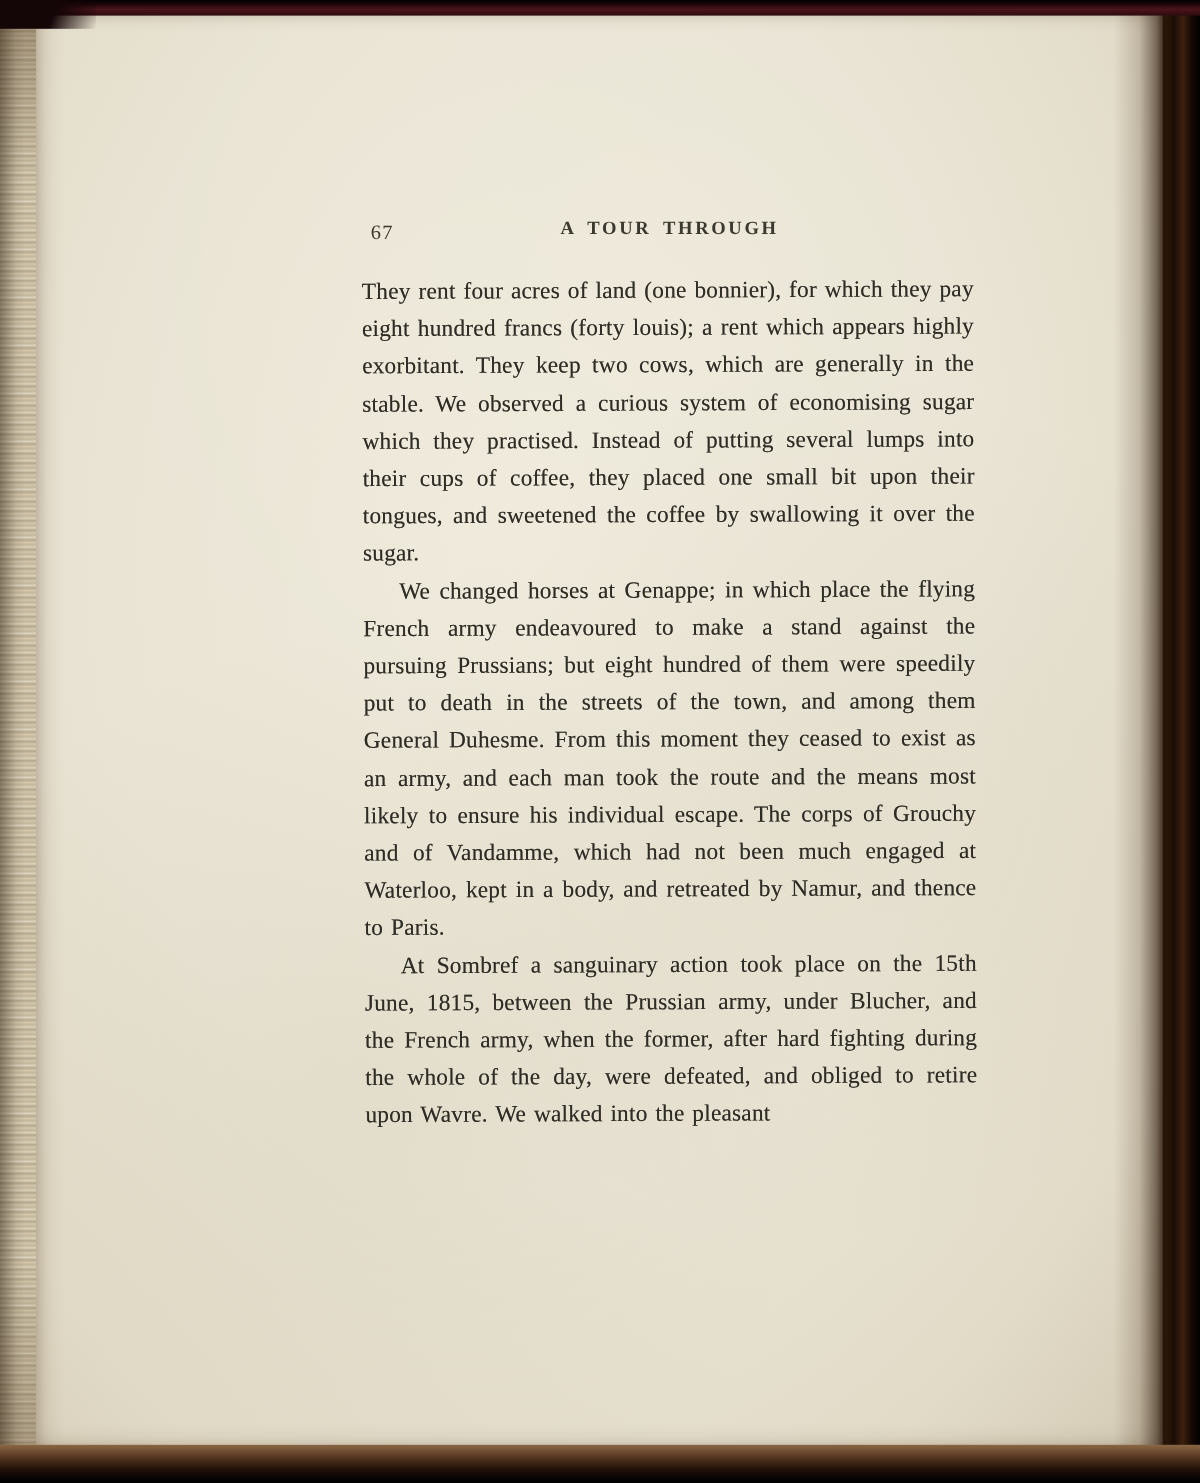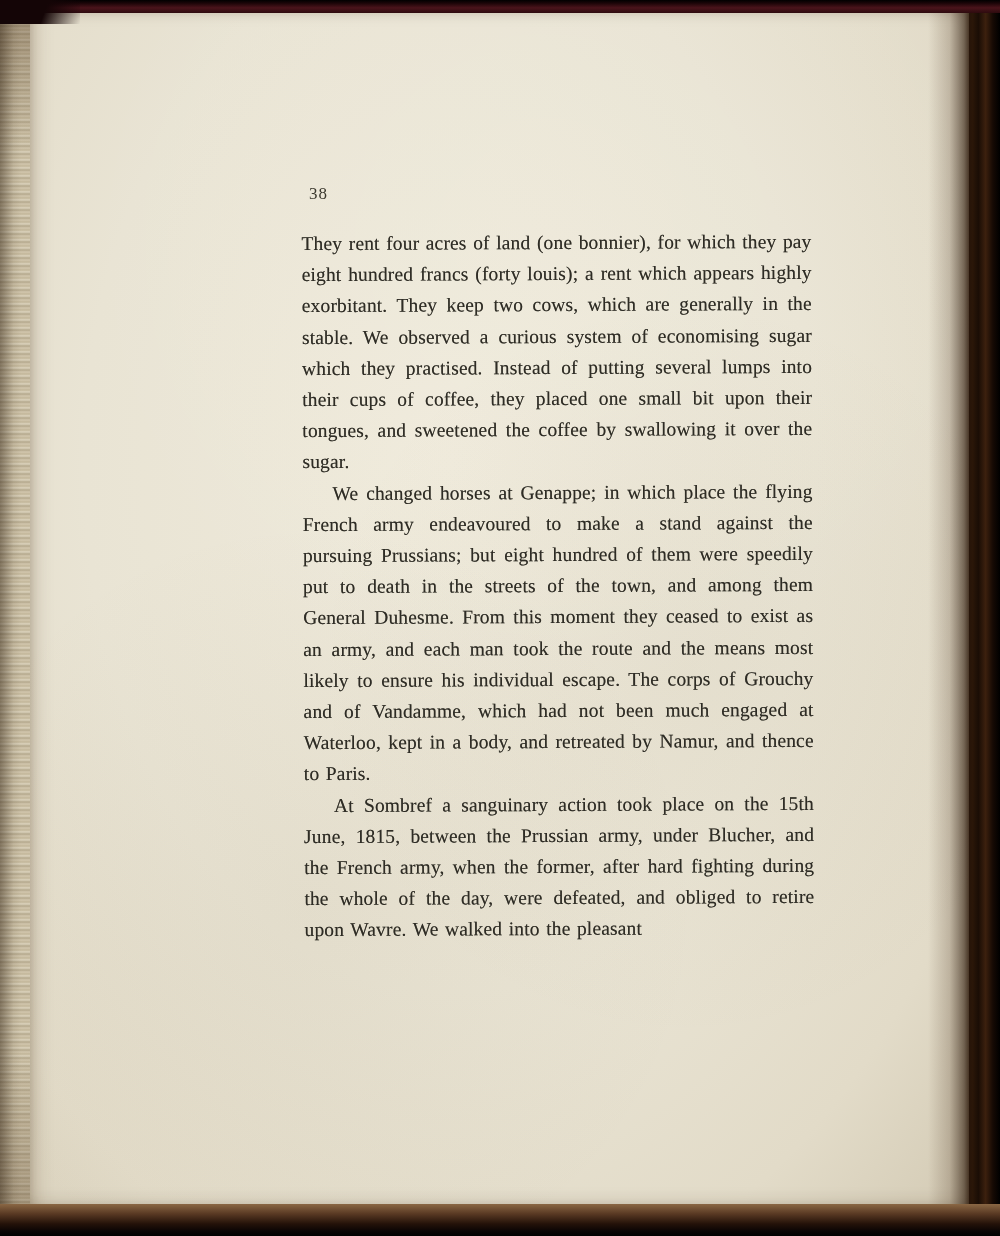--- a/index.html
+++ b/index.html
@@ -110,21 +110,22 @@
 </head>
 <body>
 
 <div>
 
   <div class="page"></div>
 
   <div class="page-edges"></div>
 
   <div class="print-header">
-    <span class="pagenum">38</span>
+    <span class="pagenum">67</span>
+    <span class="running">A TOUR THROUGH</span>
   </div>
 
   <div class="page-body">
     <p class="first">They rent four acres of land (one bonnier), for which they pay eight hundred francs (forty louis); a rent which appears highly exorbitant. They keep two cows, which are generally in the stable. We observed a curious system of economising sugar which they practised. Instead of putting several lumps into their cups of coffee, they placed one small bit upon their tongues, and sweetened the coffee by swallowing it over the sugar.</p>
     <p>We changed horses at Genappe; in which place the flying French army endeavoured to make a stand against the pursuing Prussians; but eight hundred of them were speedily put to death in the streets of the town, and among them General Duhesme. From this moment they ceased to exist as an army, and each man took the route and the means most likely to ensure his individual escape. The corps of Grouchy and of Vandamme, which had not been much engaged at Waterloo, kept in a body, and retreated by Namur, and thence to Paris.</p>
     <p>At Sombref a sanguinary action took place on the 15th June, 1815, between the Prussian army, under Blucher, and the French army, when the former, after hard fighting during the whole of the day, were defeated, and obliged to retire upon Wavre. We walked into the pleasant</p>
   </div>
 
   <div class="gutter"></div>
 

